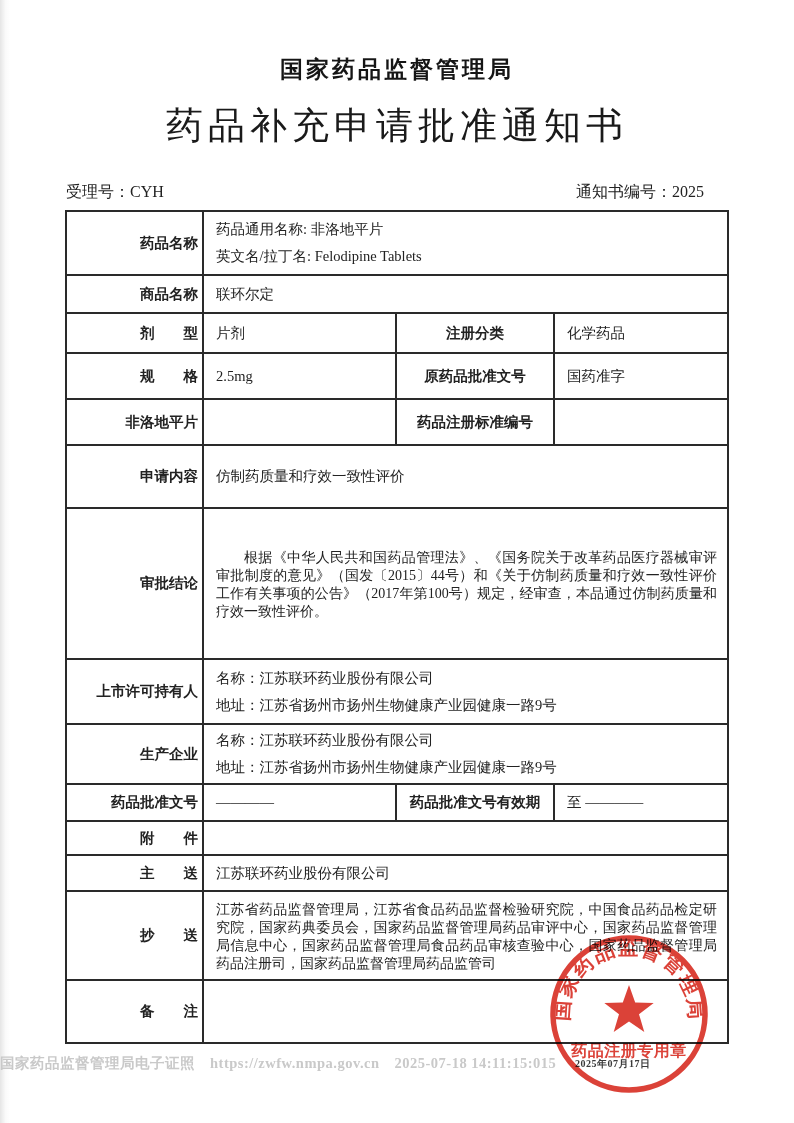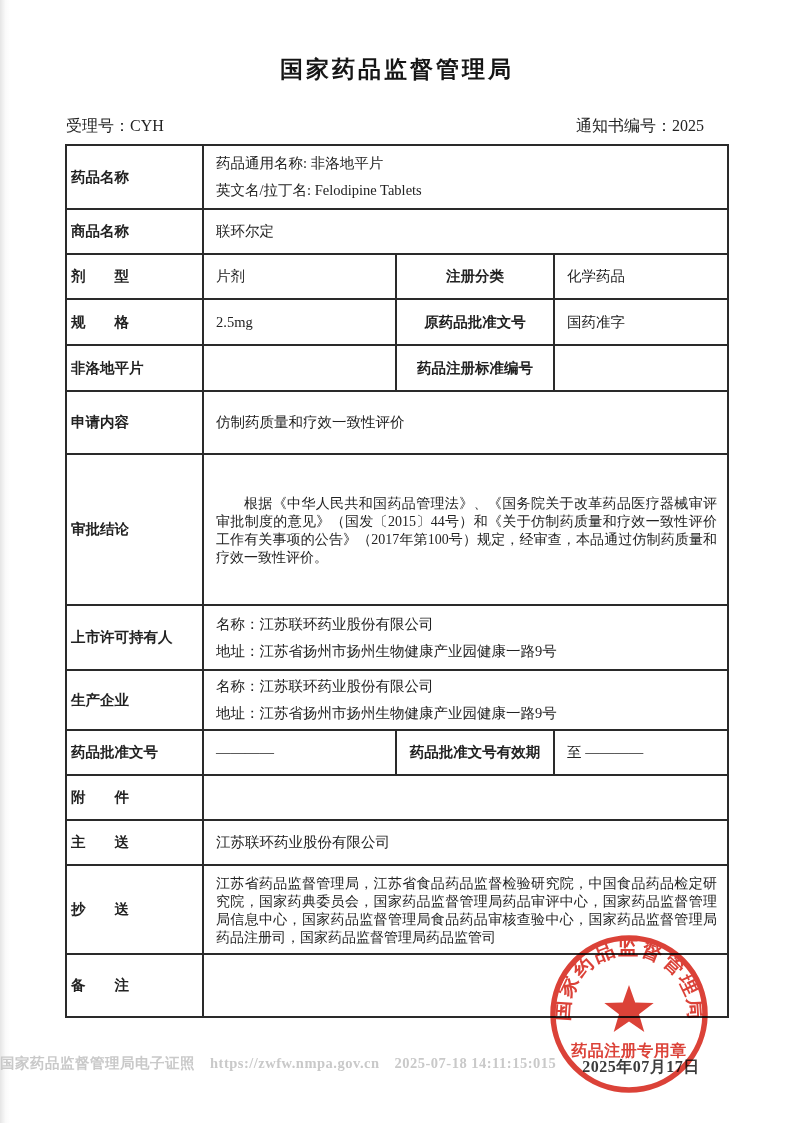--- a/index.html
+++ b/index.html
@@ -28,59 +28,60 @@
   }
   .info-row .right { padding-right:24px; }
   table.main {
     width:662px; margin:0 auto; border-collapse:collapse; table-layout:fixed;
   }
   table.main td {
     border:2px solid #2a2a2a; vertical-align:middle;
     font-size:14.5px; color:#222; overflow:hidden;
   }
   td.lbl {
-    text-align:left; font-weight:bold; font-size:16px; color:#111;
-    padding:12px 4px;
+    text-align:right; font-weight:bold; font-size:16px; color:#111;
+    padding:0 4px;
   }
   td.lbl2 {
     text-align:center; font-weight:bold; font-size:15.5px; color:#111;
     padding:0 2px;
   }
   td.val { padding:2px 10px 2px 12px;margin-left:8px; }
   td.val .line { line-height:27px; }
   td.top { vertical-align:top; }
   .para {
     padding:7px 10px 4px 12px; line-height:18px; font-size:14px;
     text-align:justify;
   }
   .para.indent { text-indent:2em; }
   .two-line { padding-top:4px; }
   .two-line .line { line-height:28px; }
   .stamp-date {
     position:absolute; left:575px; top:1057px; width:132px;
-    text-align:center; font-size:16px; font-weight:bold; color:#3b3b3b;
+    text-align:left; font-size:10px; font-weight:bold; color:#3b3b3b;
     letter-spacing:0.5px;
   }
   .stamp {
     position:absolute; left:544px; top:929px; width:170px; height:170px;
     mix-blend-mode:multiply; opacity:0.93;
   }
   .footer {
     position:absolute; left:0; top:1054px; width:100%;
     font-size:14.5px; letter-spacing:0.5px;
     color:#c9c9c9; font-weight:bold;
   }
 </style>
 </head>
 <body>
 
 <div class="page">
   <div class="scan-edge"></div>
 
   <div class="agency">国家药品监督管理局</div>
+  <div class="doc-title">药品补充申请批准通知书</div>
 
   <div class="info-row">
     <div class="left"><span>受理号：</span><span>CYH</span></div>
     <div class="right"><span>通知书编号：</span><span>2025</span></div>
   </div>
 
   <table class="main">
     <colgroup>
       <col style="width:137px">
         <col style="width:193px">

